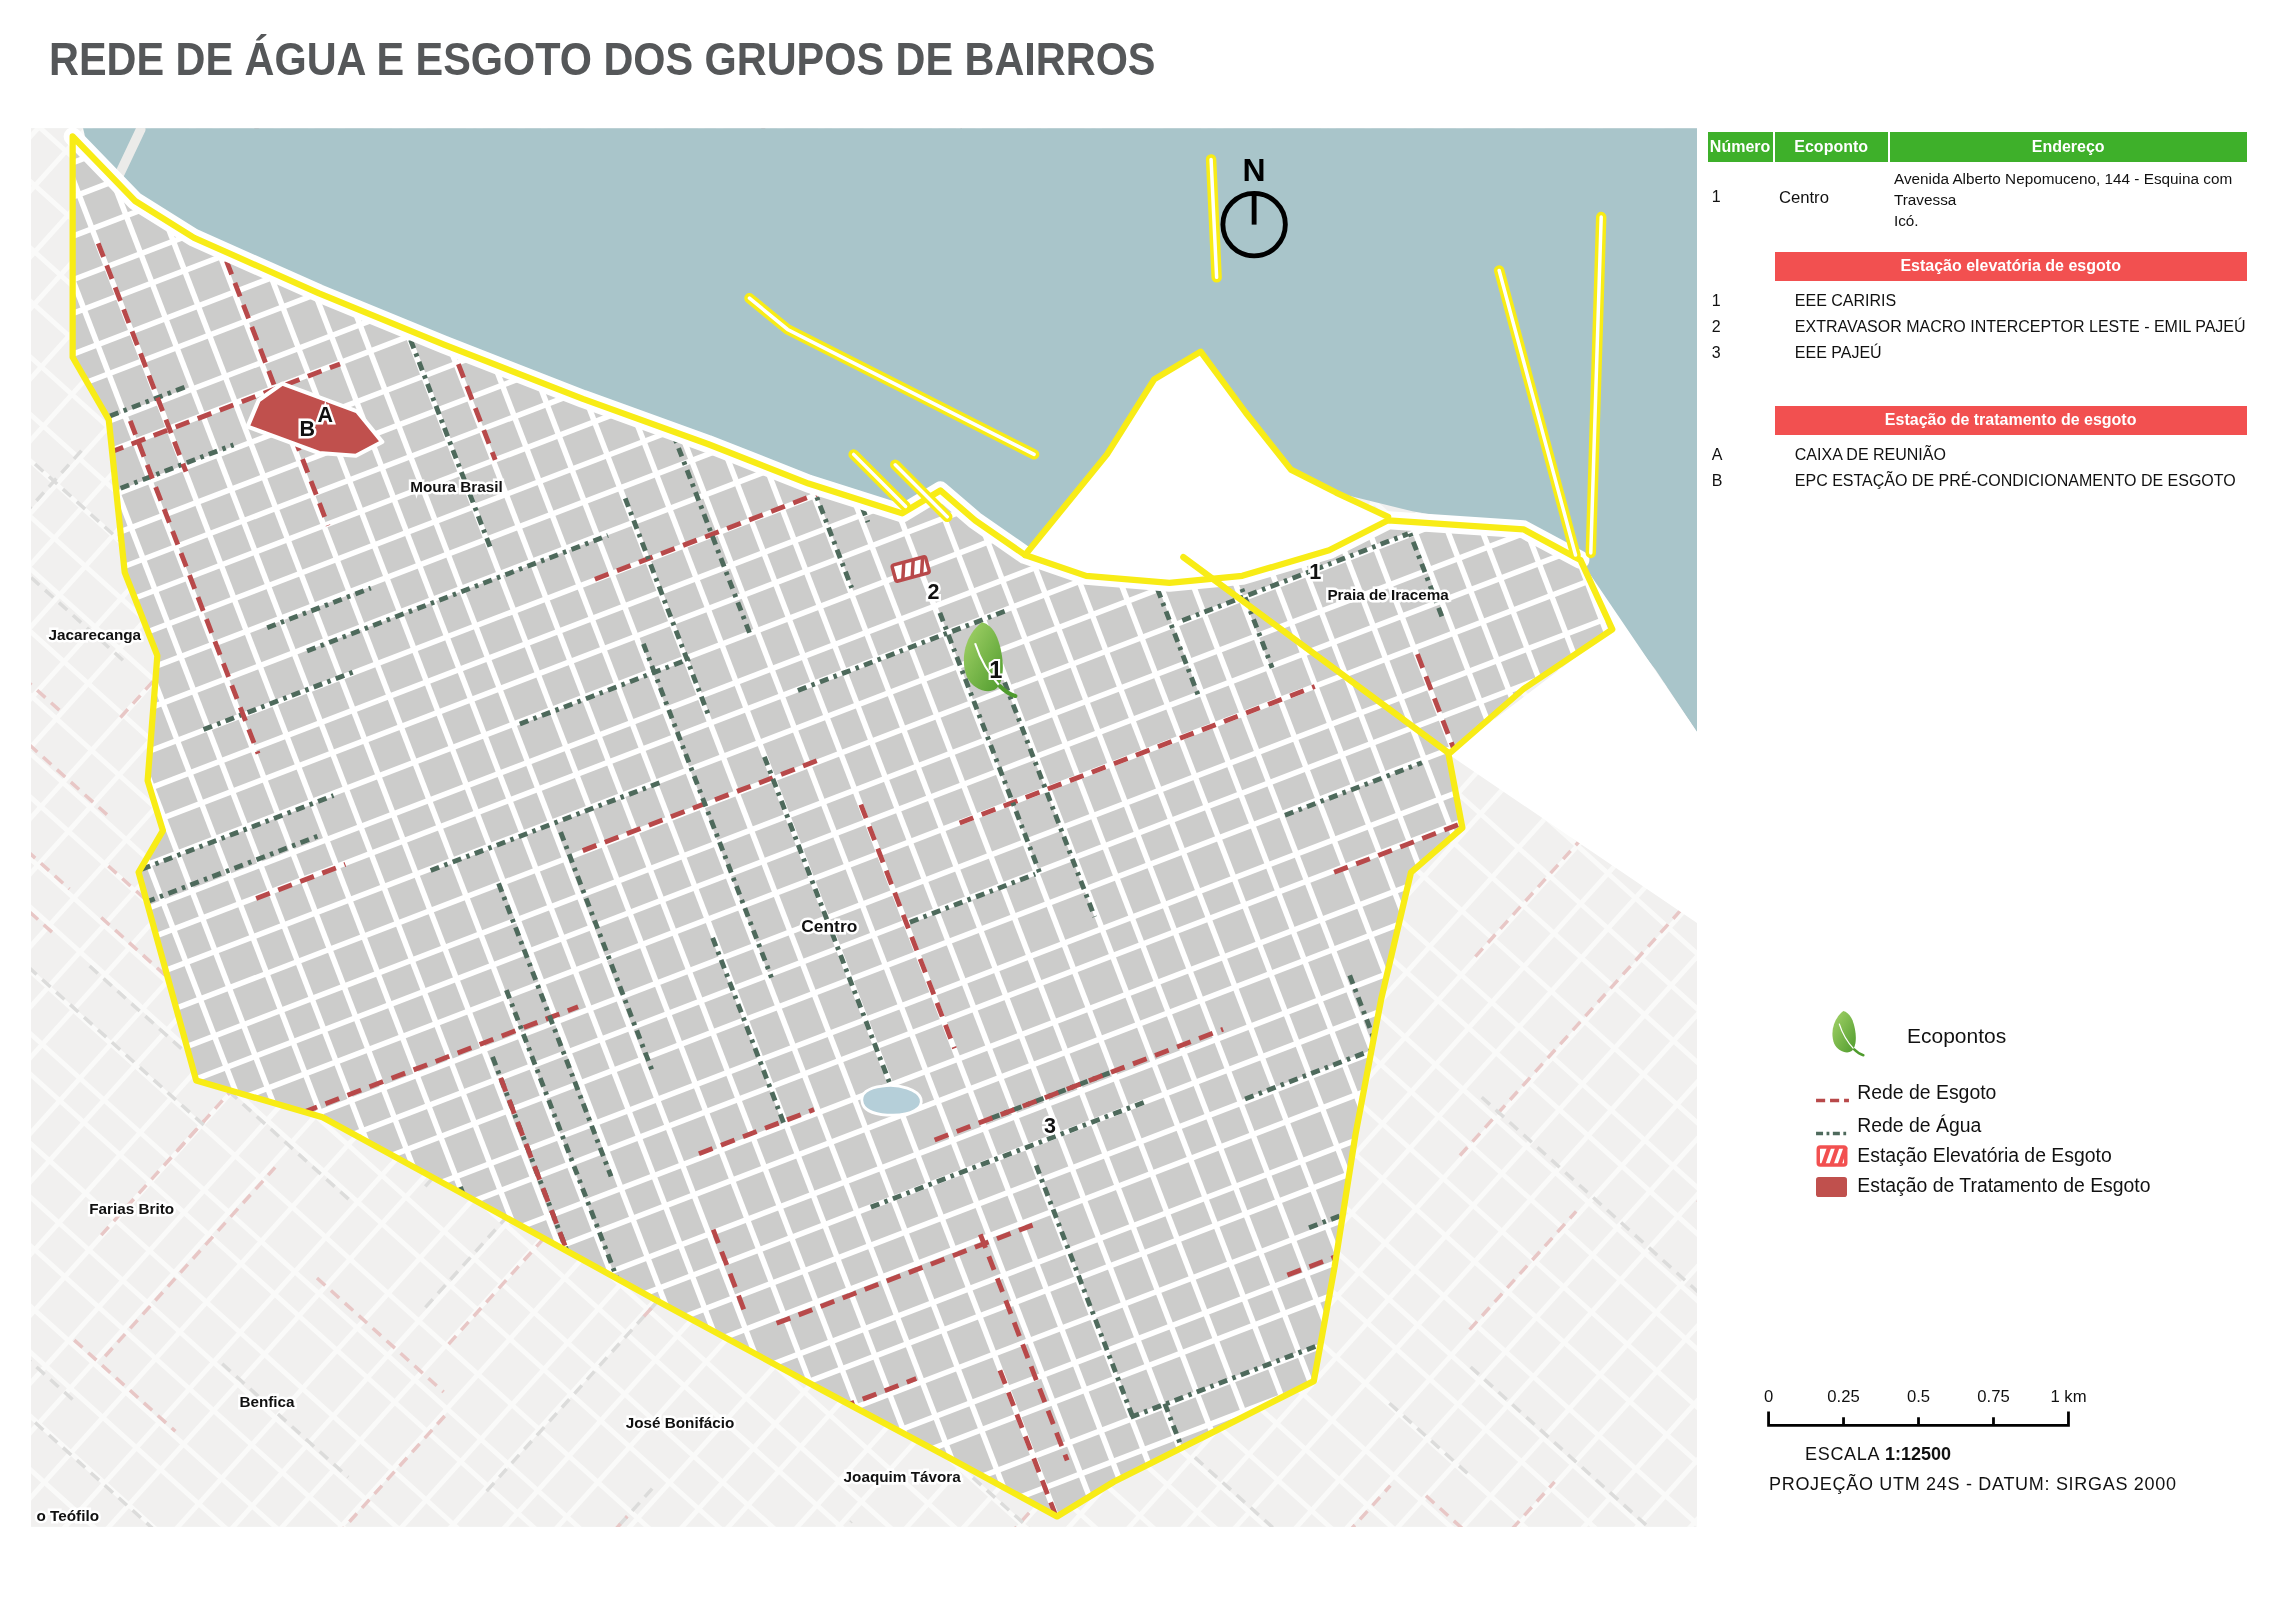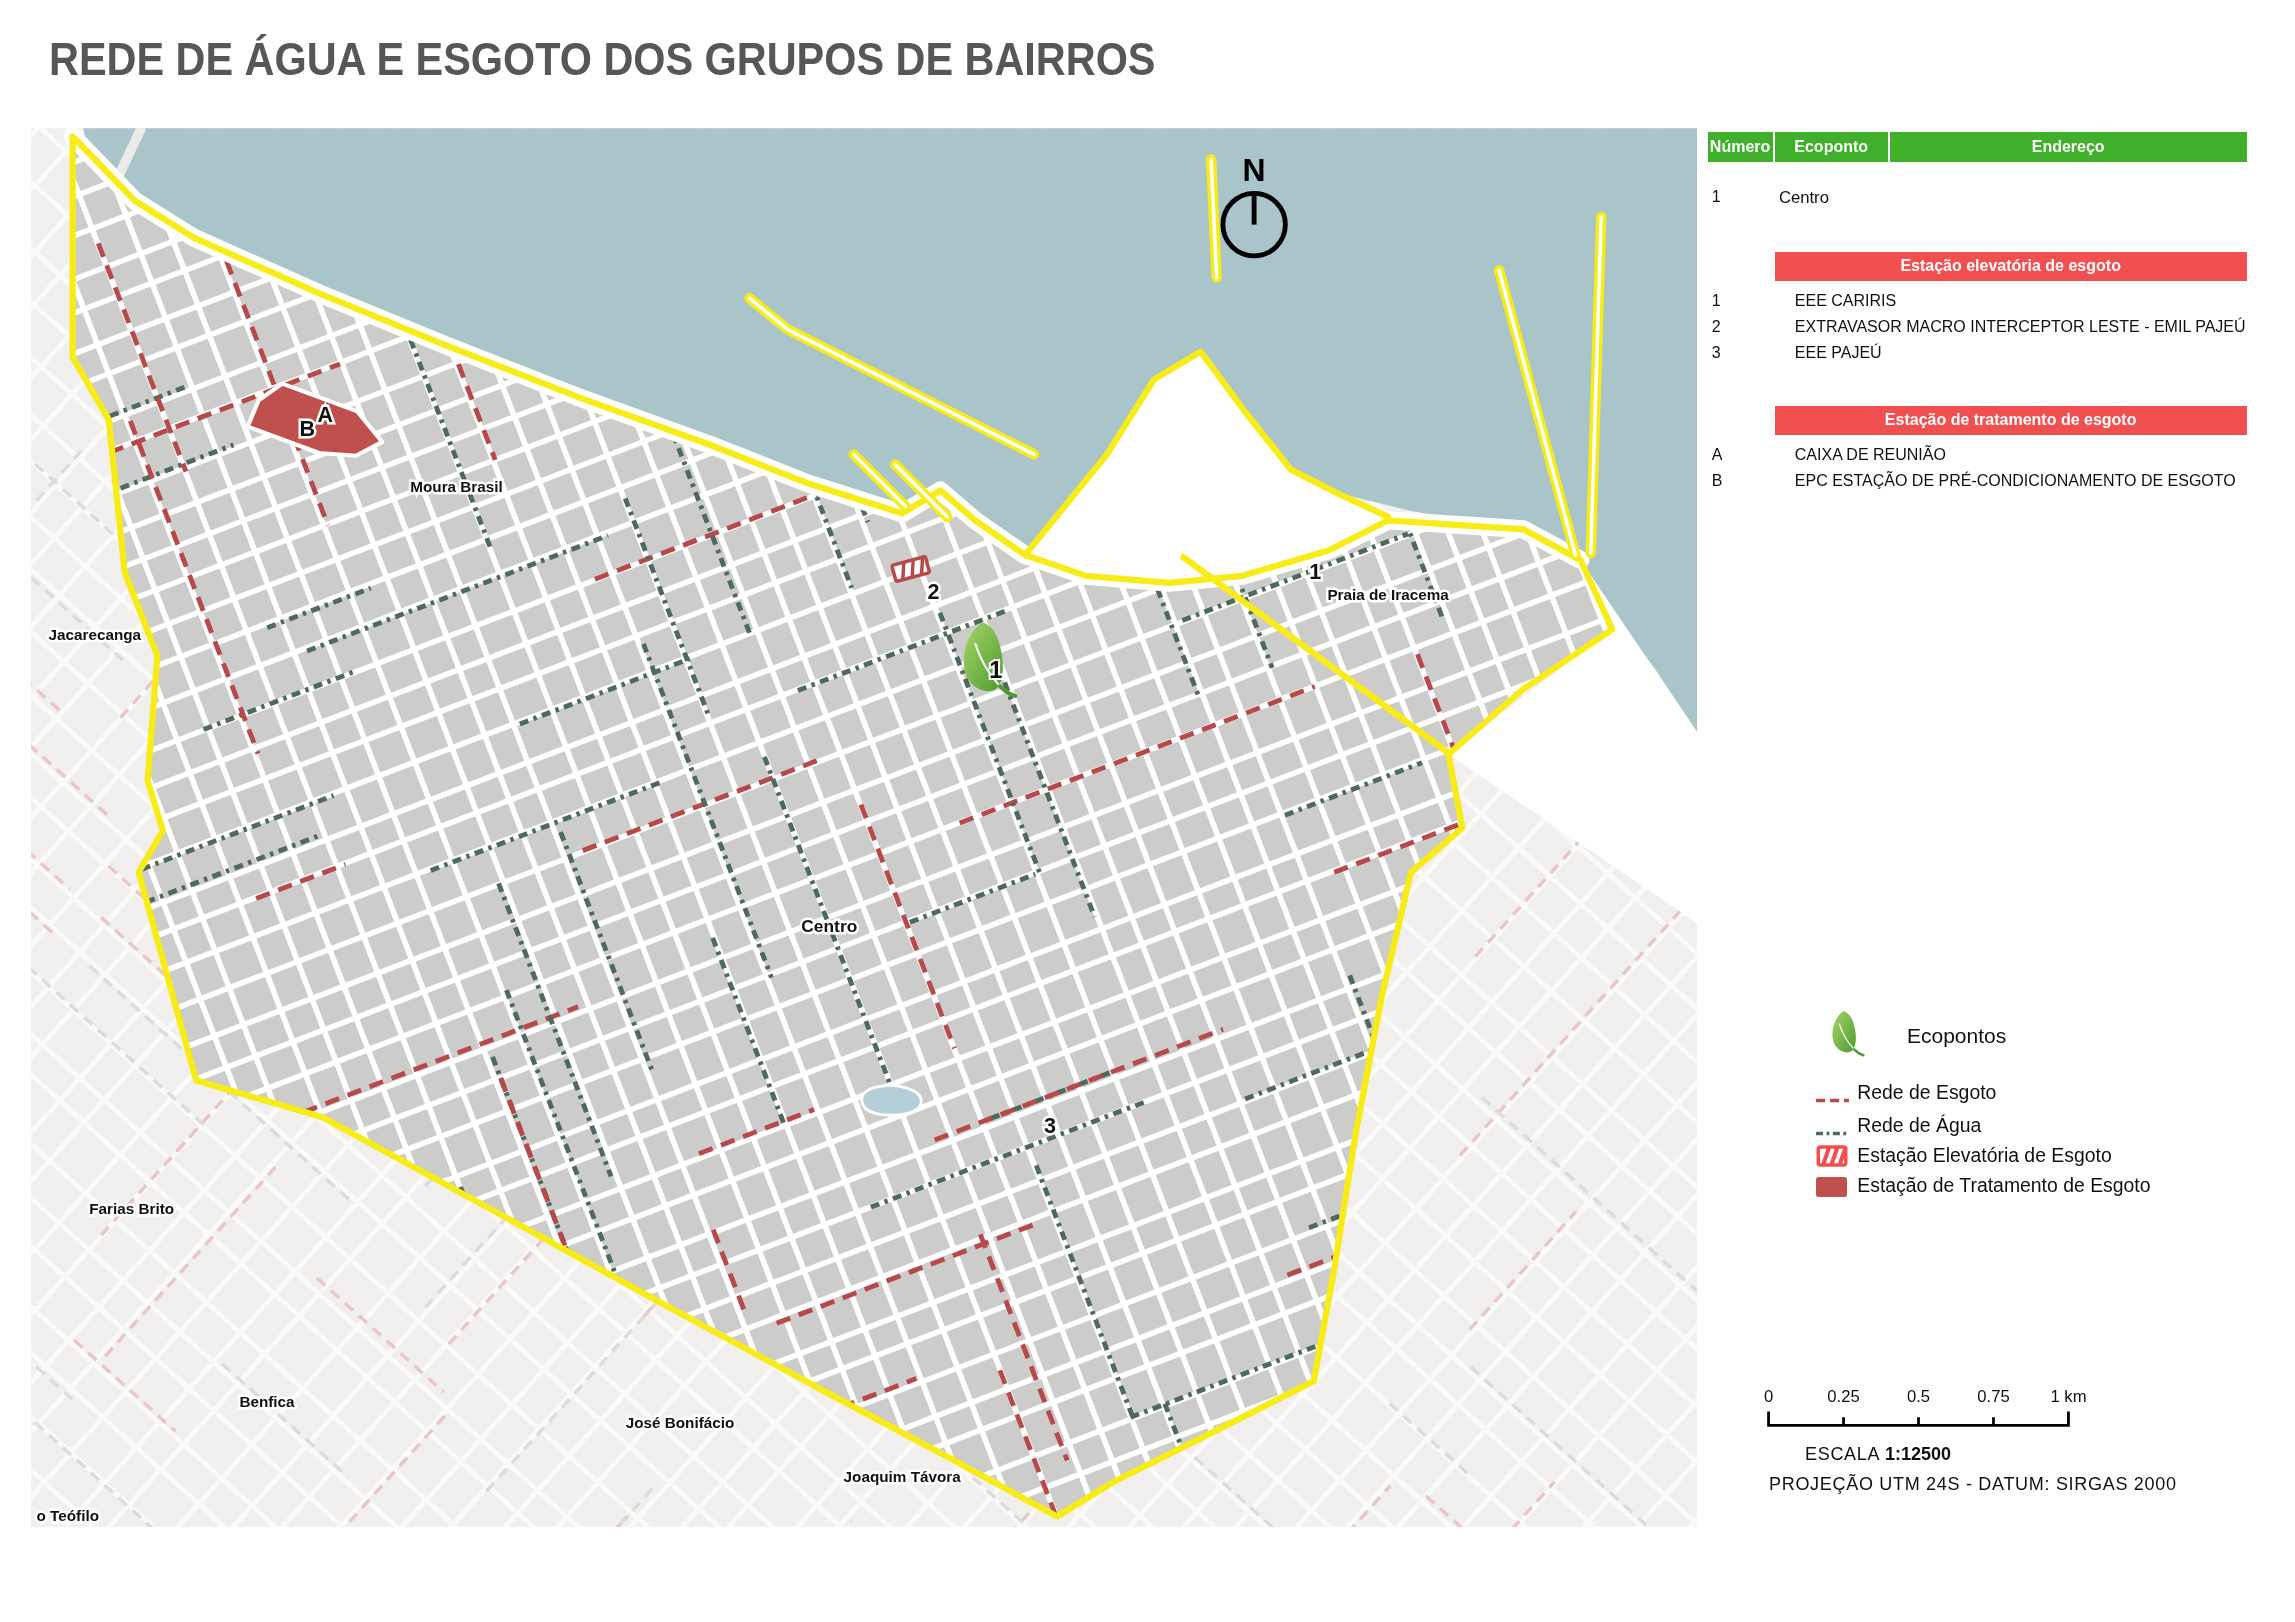--- a/index.html
+++ b/index.html
@@ -786,20 +786,25 @@
 
     <div class="tbl green-tbl" style="top:132px">
       <div class="thead">
         <div class="c1">Número</div>
         <div class="c2">Ecoponto</div>
         <div class="c3">Endereço</div>
       </div>
       <div class="trow">
         <div class="c1">1</div>
         <div class="c2">Centro</div>
+        <div class="c3">
+          <div>Avenida Alberto Nepomuceno, 144 - Esquina com</div>
+          <div>Travessa</div>
+          <div>Icó.</div>
+        </div>
       </div>
     </div>
 
     <div class="tbl red-tbl" style="top:252px">
       <div class="thead">
         <div class="c1"></div>
         <div class="merged">Estação elevatória de esgoto</div>
       </div>
       <div class="rbody">
         <div class="rrow">

